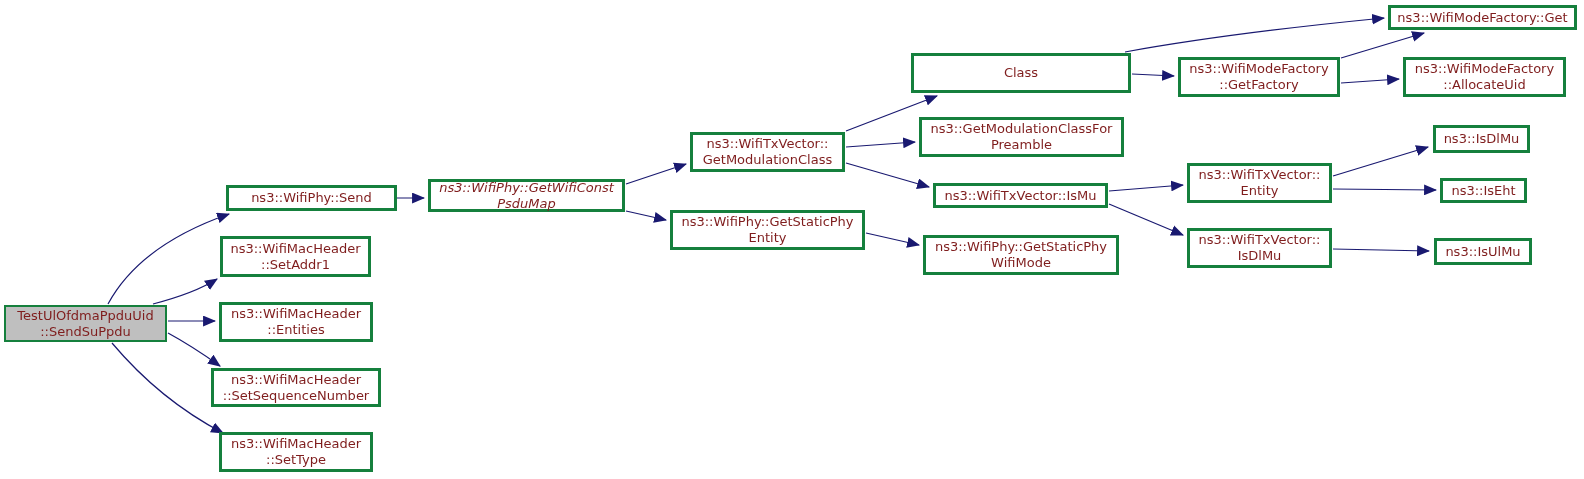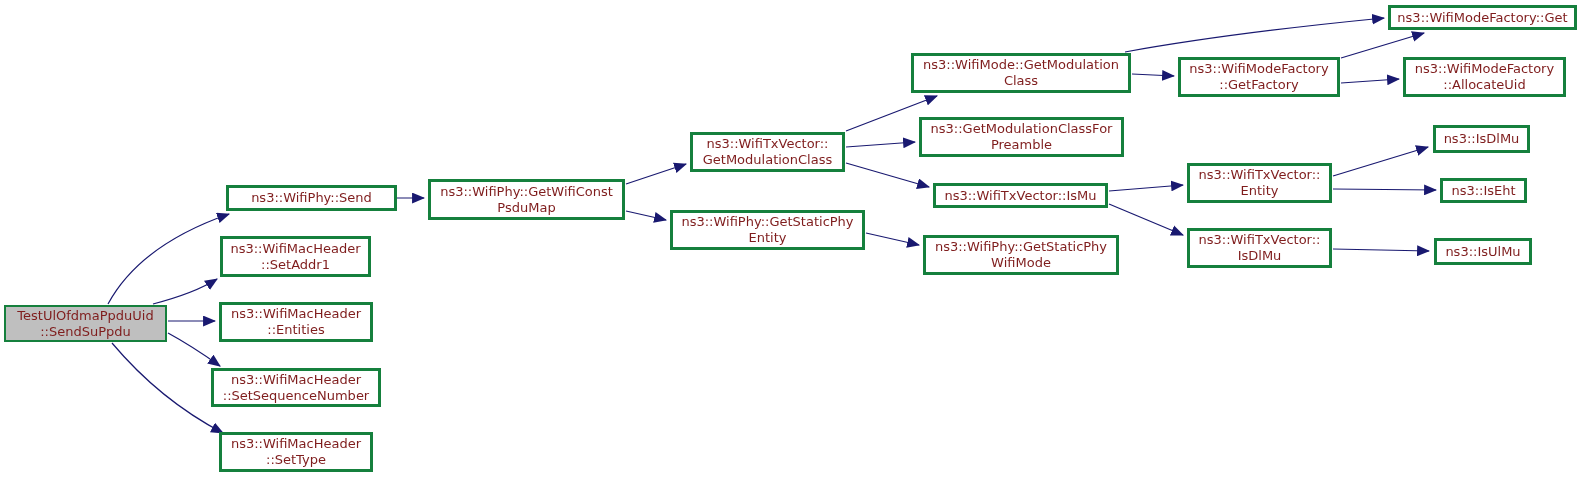--- a/index.html
+++ b/index.html
@@ -95,34 +95,33 @@
         <span class="line">::Entities</span>
       </div>
       <div class="node" style="left: 211px; top: 368px; width: 170px; height: 39px;">
         <span class="line">ns3::WifiMacHeader</span>
         <span class="line">::SetSequenceNumber</span>
       </div>
       <div class="node" style="left: 219px; top: 432px; width: 154px; height: 40px;">
         <span class="line">ns3::WifiMacHeader</span>
         <span class="line">::SetType</span>
       </div>
-      <div class="node" style="left: 428px; top: 179px; width: 197px; height: 41px;">
+      <div class="node" style="left: 428px; top: 179px; width: 197px; height: 33px; font-style: italic;">
         <span class="line">ns3::WifiPhy::GetWifiConst</span>
         <span class="line">PsduMap</span>
       </div>
       <div class="node" style="left: 690px; top: 132px; width: 155px; height: 40px;">
         <span class="line">ns3::WifiTxVector::</span>
         <span class="line">GetModulationClass</span>
       </div>
       <div class="node" style="left: 670px; top: 210px; width: 195px; height: 40px;">
         <span class="line">ns3::WifiPhy::GetStaticPhy</span>
         <span class="line">Entity</span>
       </div>
       <div class="node" style="left: 911px; top: 53px; width: 220px; height: 40px;">
-        <span class="line">ns3::WifiMode::GetModulation</span>
         <span class="line">Class</span>
       </div>
       <div class="node" style="left: 919px; top: 117px; width: 205px; height: 40px;">
         <span class="line">ns3::GetModulationClassFor</span>
         <span class="line">Preamble</span>
       </div>
       <div class="node" style="left: 933px; top: 183px; width: 175px; height: 25px;">
         <span class="line">ns3::WifiTxVector::IsMu</span>
       </div>
       <div class="node" style="left: 923px; top: 235px; width: 196px; height: 40px;">

